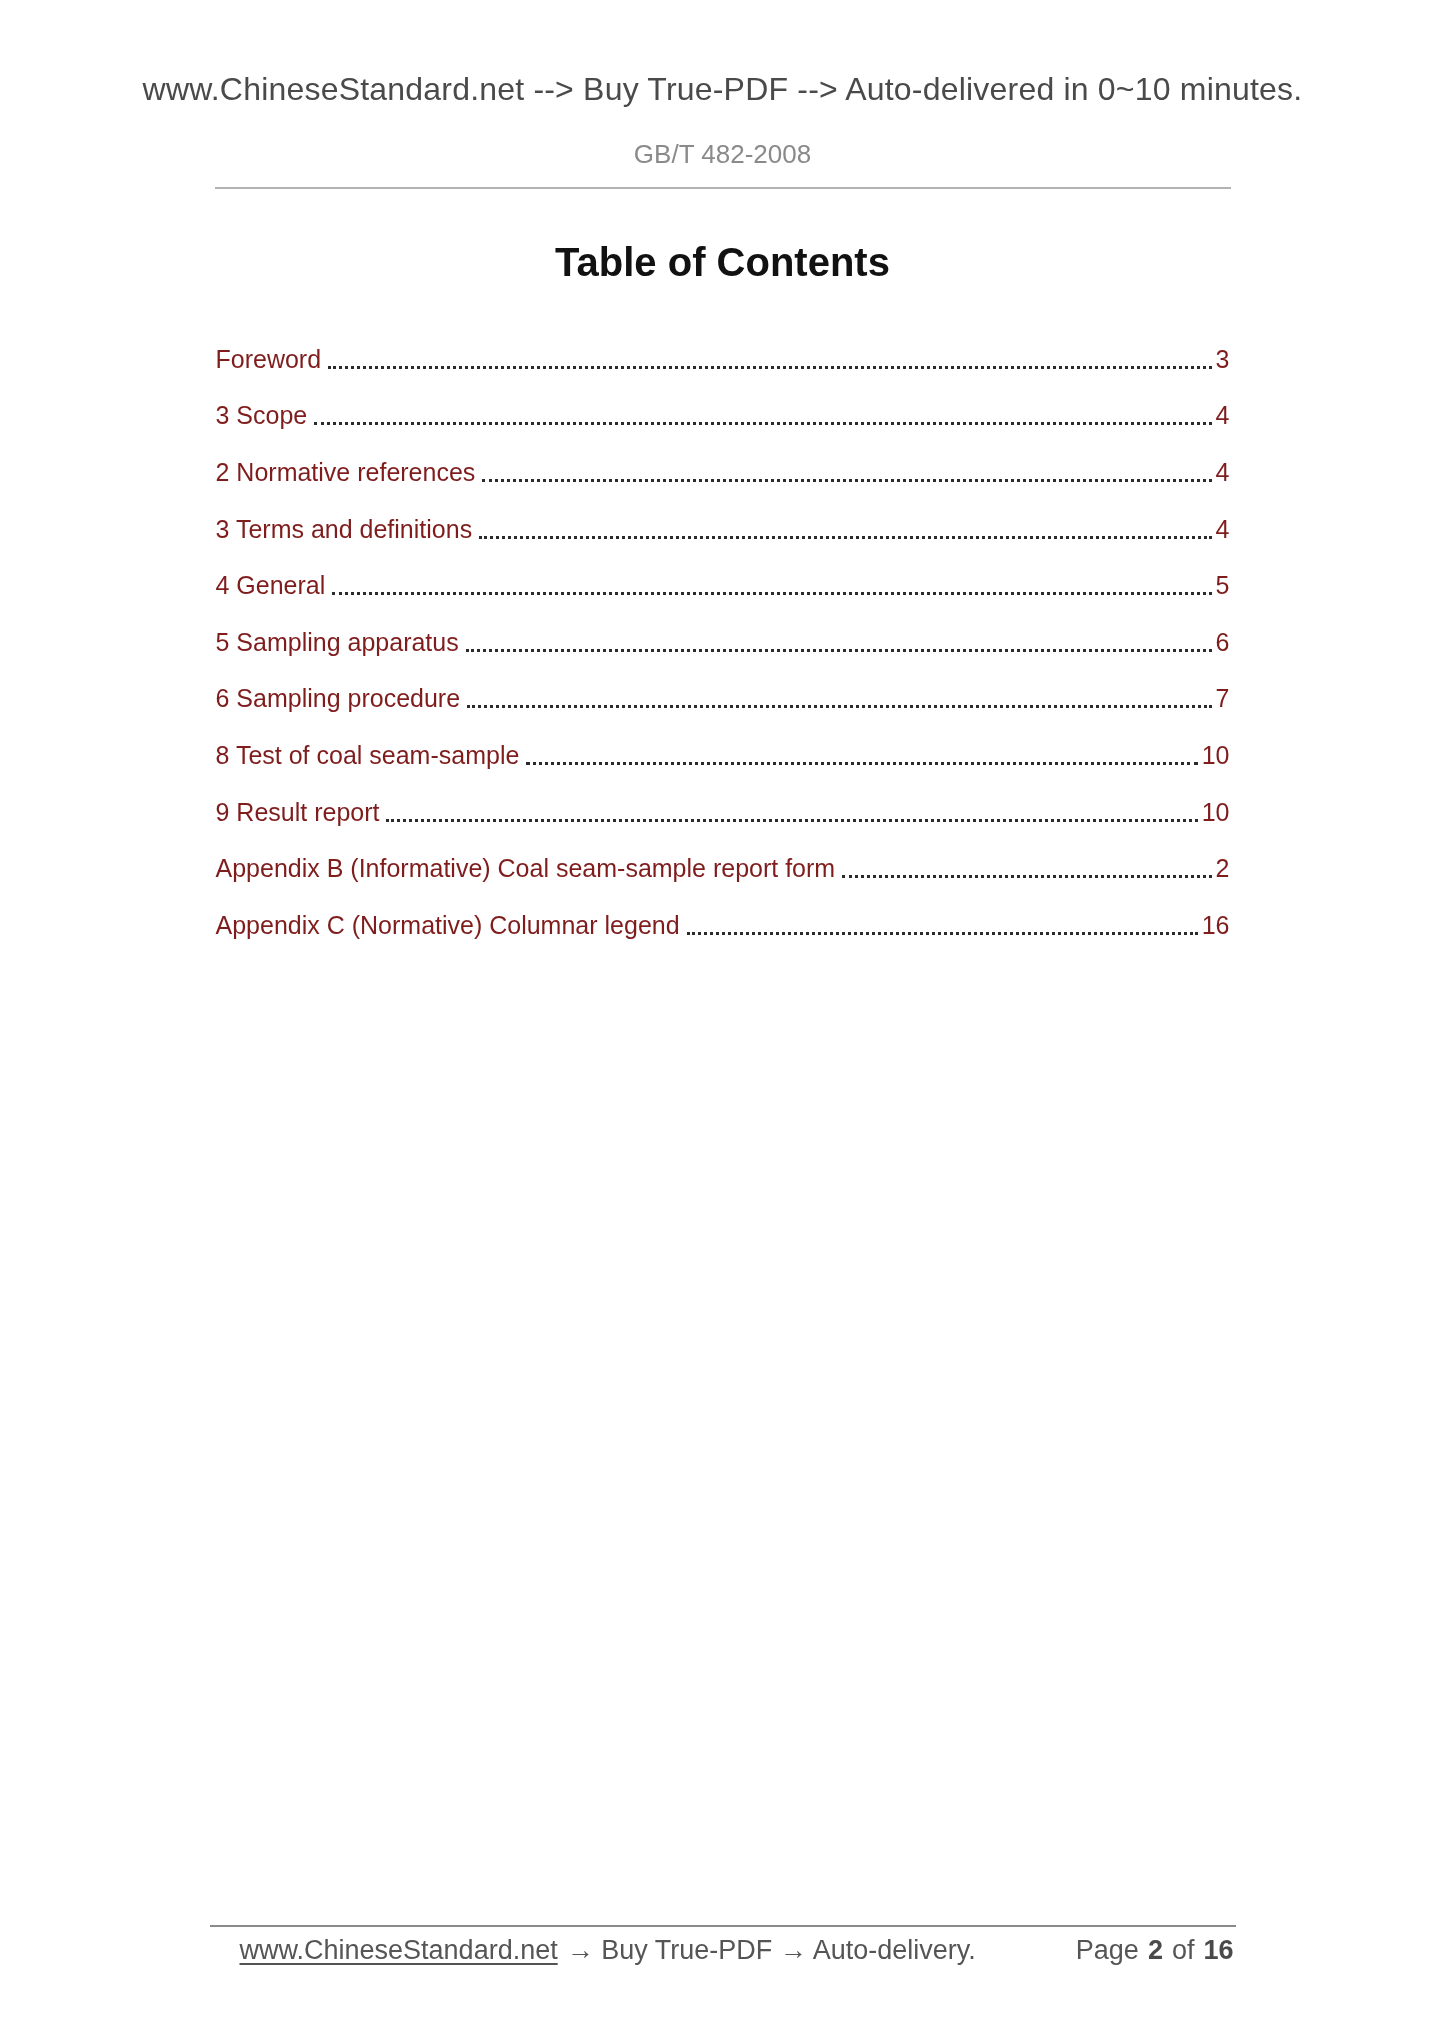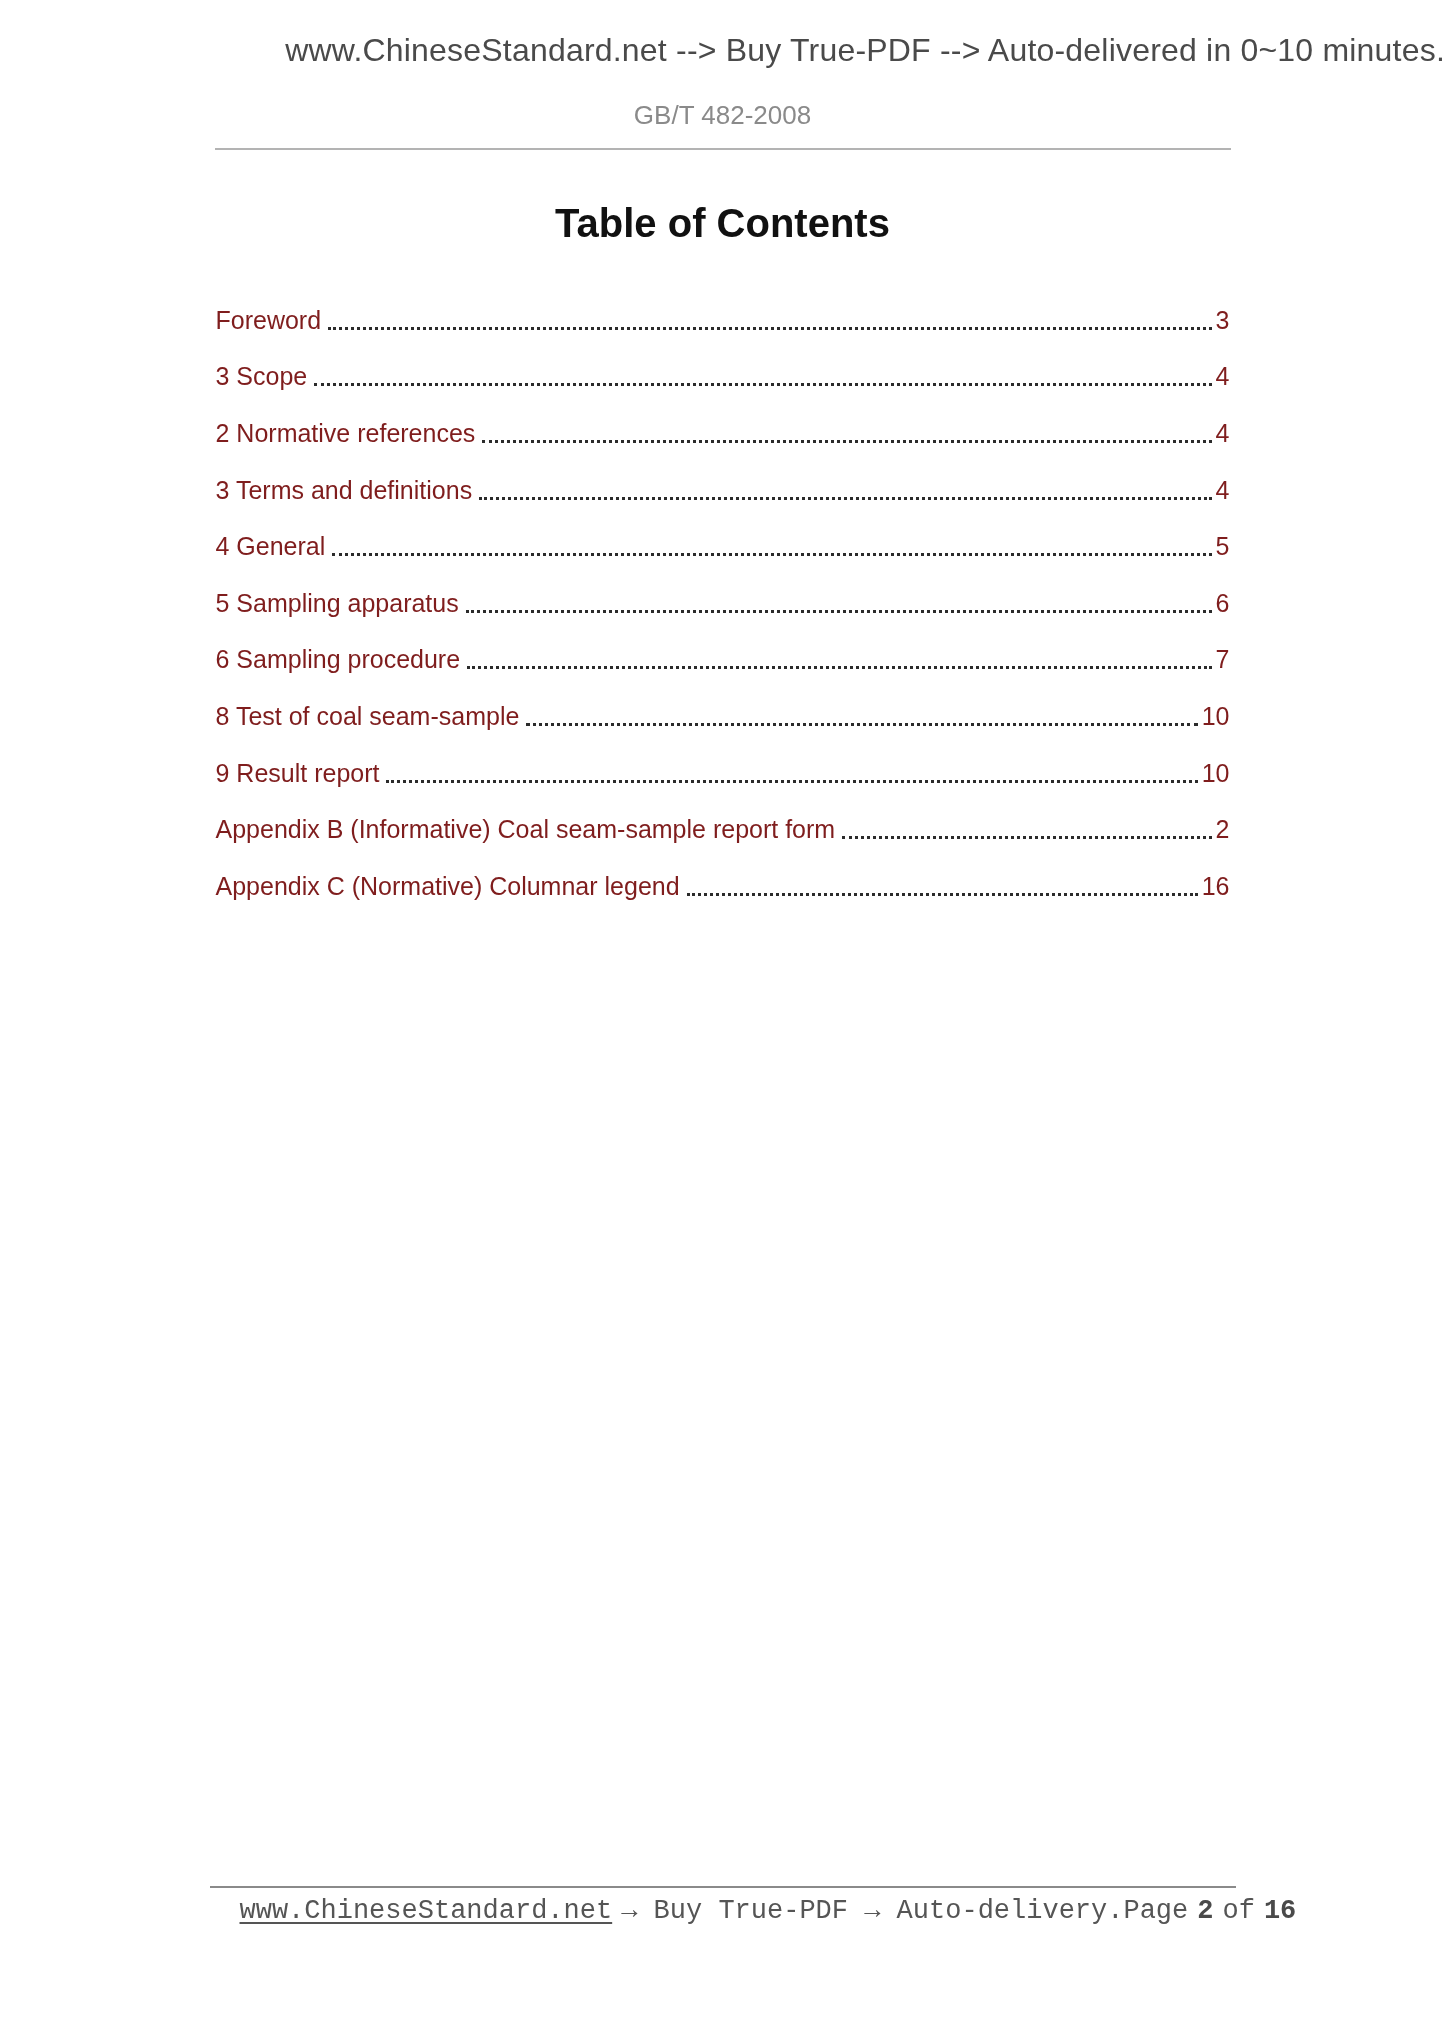--- a/index.html
+++ b/index.html
@@ -18,25 +18,26 @@
   .page {
     width: 1445px;
     height: 2044px;
     position: relative;
     background: #ffffff;
   }
 
   
   .header-banner {
     padding-top: 30px;
-    text-align: right;
+    text-align: center;
     font-size: 32px;
     line-height: 40px;
     color: #4a4a4a;
     letter-spacing: 0.2px;
+    margin-top: 39px;
   }
   .doc-number {
     margin-top: 28px;
     text-align: center;
     font-size: 26px;
     line-height: 34px;
     color: #8a8a8a;
   }
   .header-rule {
     width: 1016px;
@@ -98,21 +99,20 @@
     height: 0;
   }
   .footer-row {
     display: flex;
     justify-content: space-between;
     align-items: flex-end;
     padding: 7px 2px 0 30px;
     font-size: 27px;
     line-height: 32px;
     color: #555555;
-    font-family: Liberation Mono, monospace;
   }
   .footer-left { white-space: nowrap; }
   .footer-site {
     text-decoration: underline;
     text-underline-offset: 4px;
     cursor: pointer;
   }
   .footer-tagline { margin-left: 9px; }
   .footer-right { white-space: nowrap; }
   .footer-right .num {

